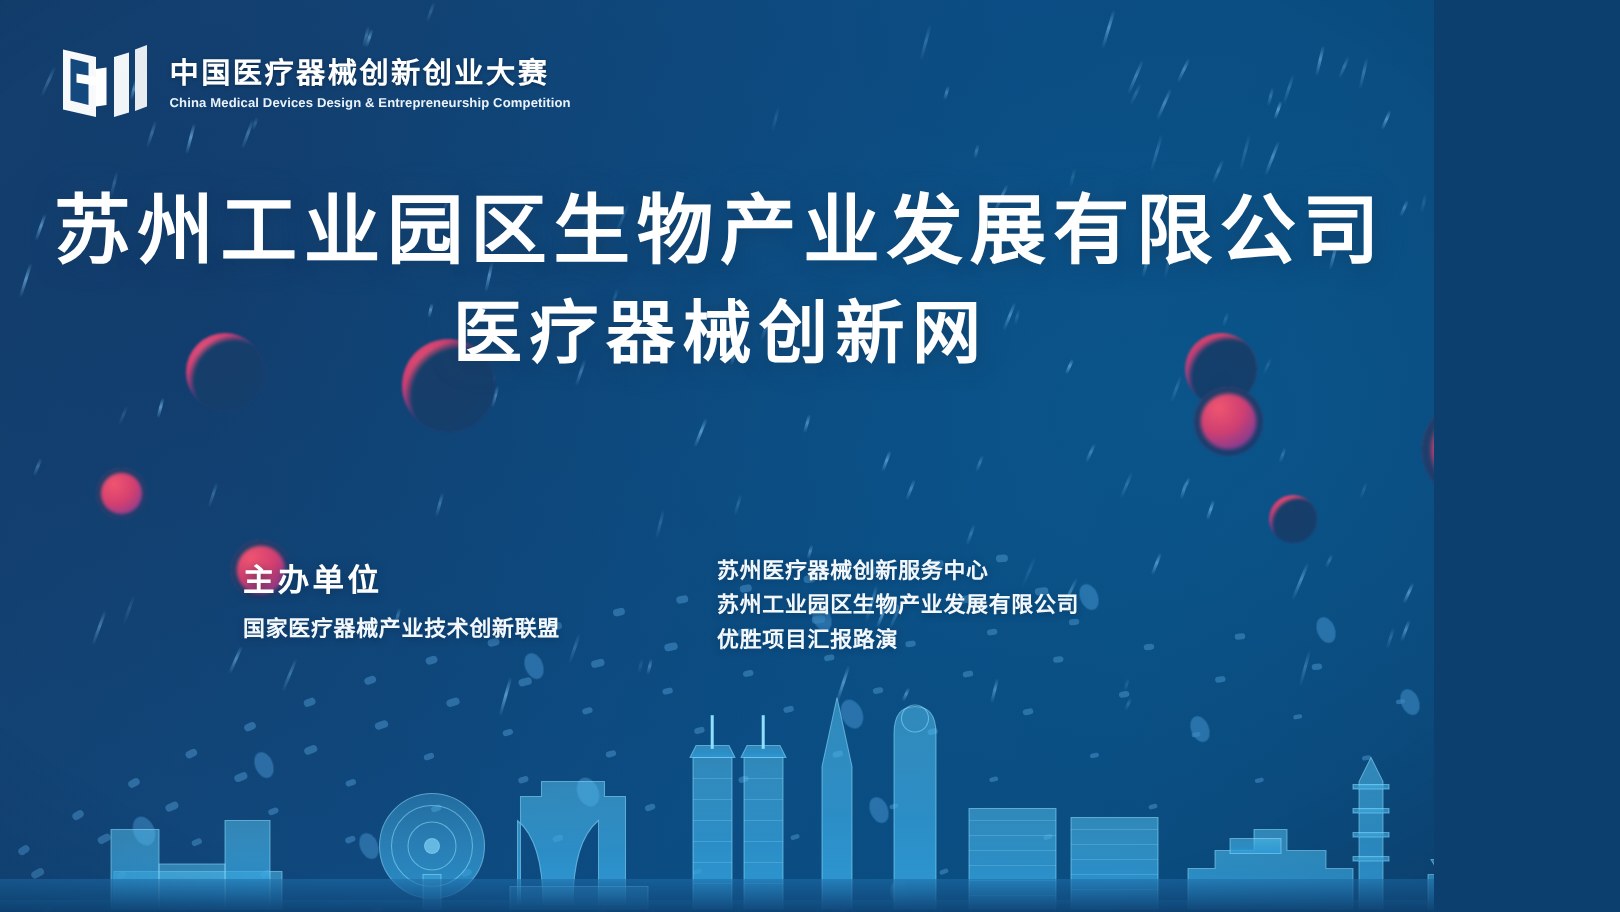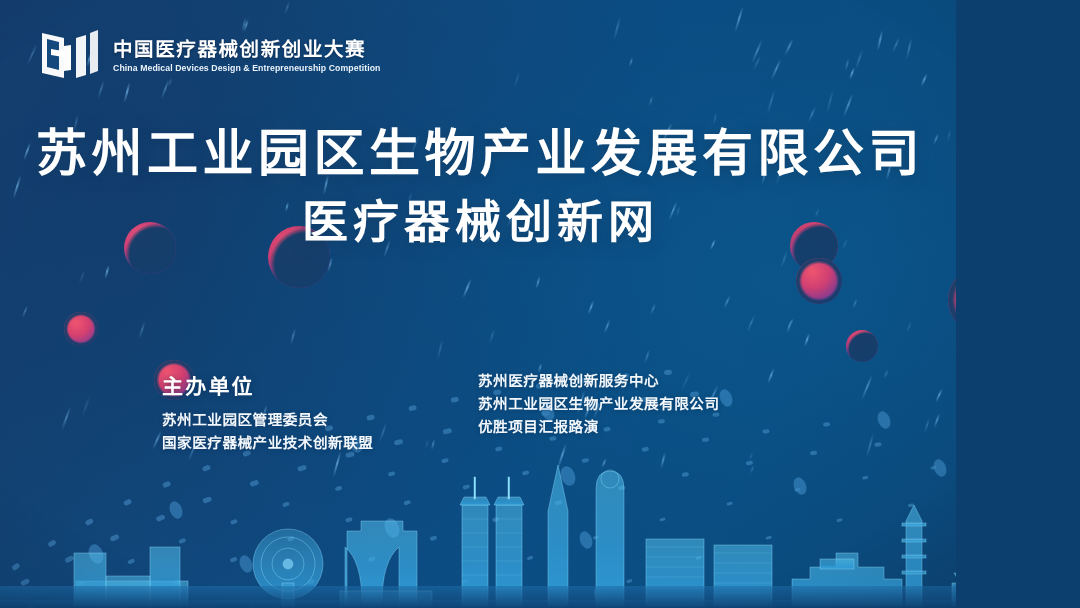--- a/index.html
+++ b/index.html
@@ -426,21 +426,20 @@
 
   <div class="titles">
     <div class="title-1">苏州工业园区生物产业发展有限公司</div>
     <div class="title-2">医疗器械创新网</div>
   </div>
 
 
   <div class="orgs">
     <div class="org-col left">
       <div class="org-head">主办单位</div>
-      <div class="org-line">苏州工业园区管理委员会</div>
       <div class="org-line">国家医疗器械产业技术创新联盟</div>
     </div>
     <div class="org-col right">
       <div class="org-line">苏州医疗器械创新服务中心</div>
       <div class="org-line">苏州工业园区生物产业发展有限公司</div>
       <div class="org-line">优胜项目汇报路演</div>
     </div>
   </div>
 
 </div>

